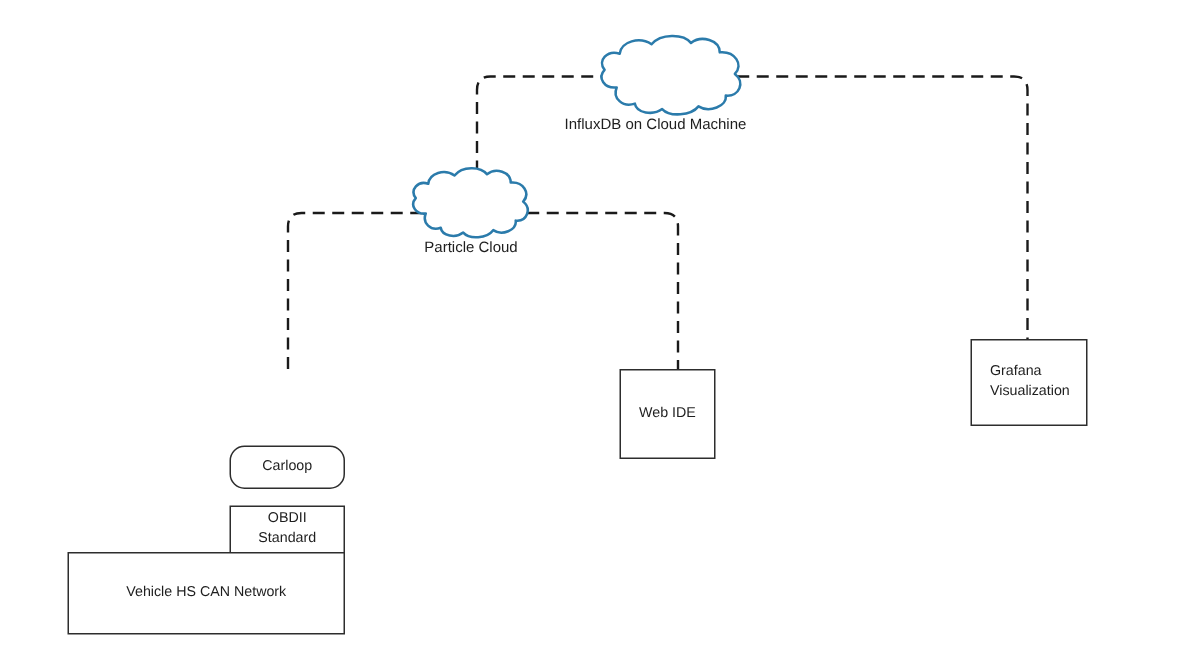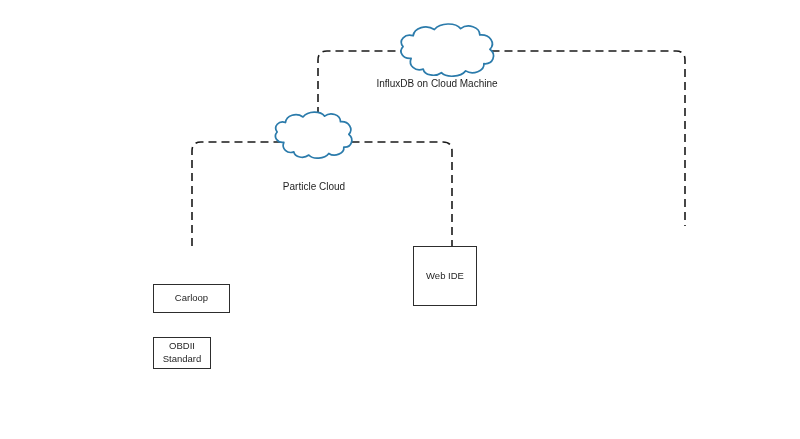--- a/index.html
+++ b/index.html
@@ -25,38 +25,38 @@
     justify-content: center;
     text-align: center;
     font-size: 9.5px;
     line-height: 1.32;
     color: #1e1e1e;
   }
   .node .lbl { display: inline-block; }
 
   #node-particle-electron { left: 153px; top: 246px; width: 77px; height: 35px; }
   #node-particle-electron .lbl { max-width: 54px; }
-  #node-carloop           { left: 153px; top: 284px; width: 77px; height: 29px; }
+  #node-carloop           { left: 153px; top: 297px; width: 77px; height: 29px; border-radius: 10px; }
   #node-obdii-port        { left: 153px; top: 308px; width: 77px; height: 30px; }
-  #node-obdii-standard    { left: 153px; top: 337px; width: 58px; height: 32px; }
+  #node-obdii-standard    { left: 153px; top: 337px; width: 77px; height: 32px; }
   #node-obdii-standard .lbl { max-width: 58px; }
   #node-vehicle           { left: 45px;  top: 368px; width: 185px; height: 55px; }
   #node-web-ide           { left: 413px; top: 246px; width: 64px; height: 60px; border-width: 1.5px; }
   #node-grafana           { left: 647px; top: 226px; width: 78px; height: 58px; border-width: 1.5px;
                             justify-content: flex-start; text-align: left; padding-left: 12px; }
   #node-grafana .lbl { max-width: 58px; }
 
   .cloud-label {
     position: absolute;
     font-size: 10px;
     color: #1e1e1e;
     text-align: center;
   }
   #influx-label   { left: 363px; top: 78px;  width: 148px; }
-  #particle-label { left: 264px; top: 181px; width: 100px; }
+  #particle-label { left: 264px; top: 160px; width: 100px; }
 </style>
 </head>
 <body>
 
 <div id="canvas">
 
   <svg id="connector-layer" width="800" height="439" viewBox="0 0 800 439" xmlns="http://www.w3.org/2000/svg">
 
     <path d="M 318 115 L 318 60 Q 318 51 327 51 L 676 51 Q 685 51 685 60 L 685 226" fill="none" stroke="#1a1a1a" stroke-width="1.6" stroke-dasharray="8 5"></path>
 
@@ -73,17 +73,23 @@
 
   <div class="cloud-label" id="influx-label">InfluxDB on Cloud Machine</div>
   <div class="cloud-label" id="particle-label">Particle Cloud</div>
 
   <div class="node" id="node-carloop">
     <span class="lbl">Carloop</span>
   </div>
   <div class="node" id="node-obdii-standard">
     <span class="lbl">OBDII Standard</span>
   </div>
+  <div class="node" id="node-vehicle">
+    <span class="lbl">Vehicle HS CAN Network</span>
+  </div>
   <div class="node" id="node-web-ide">
     <span class="lbl">Web IDE</span>
+  </div>
+  <div class="node" id="node-grafana">
+    <span class="lbl">Grafana Visualization</span>
   </div>
 
 </div>
 
 </body></html>

